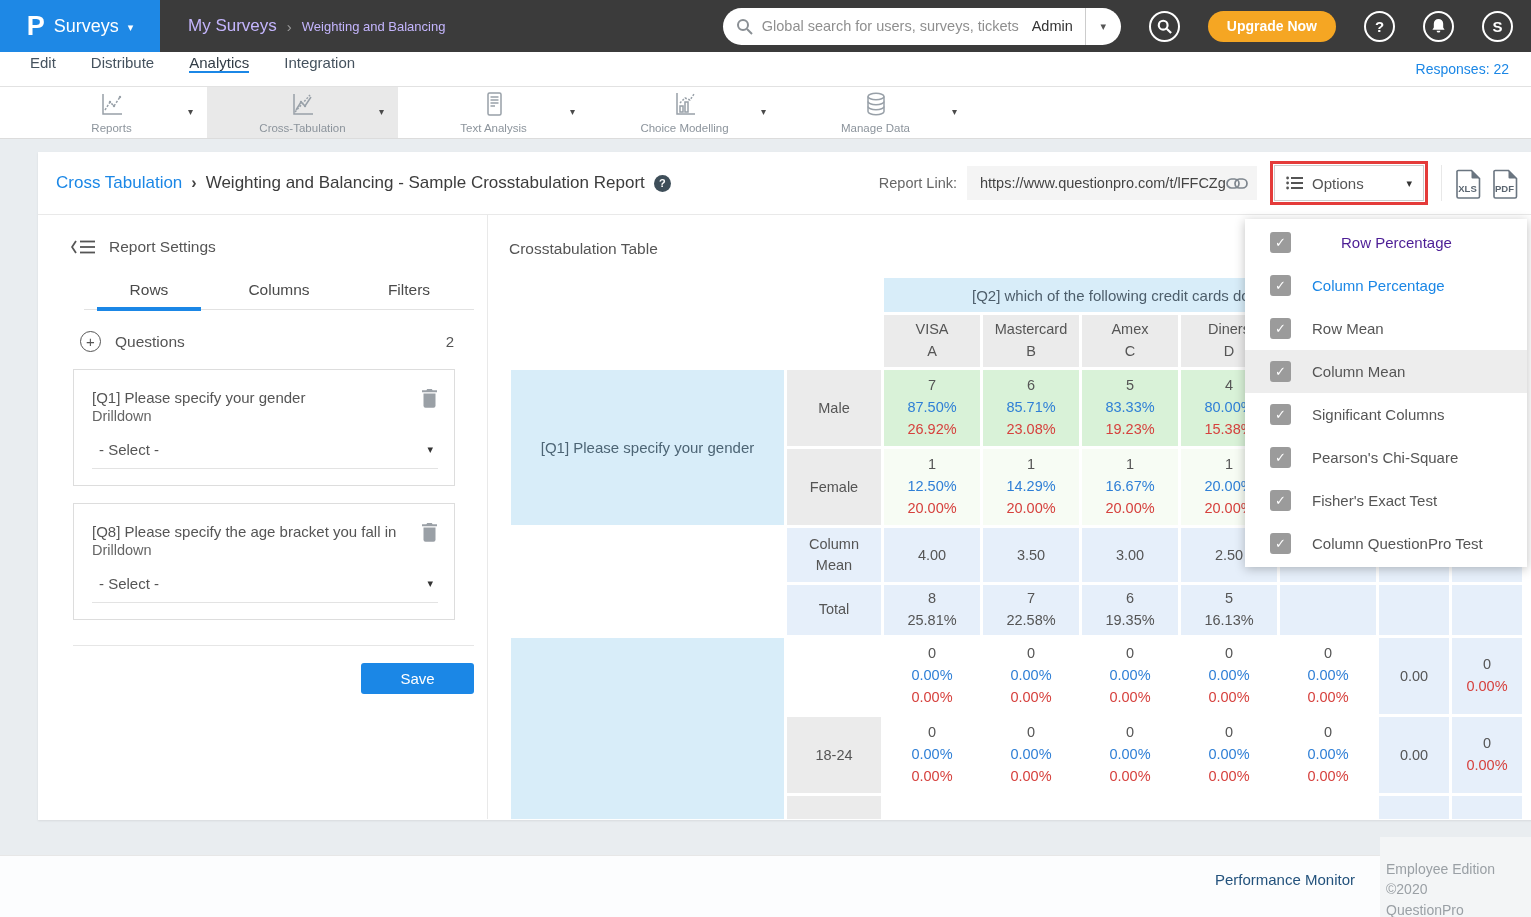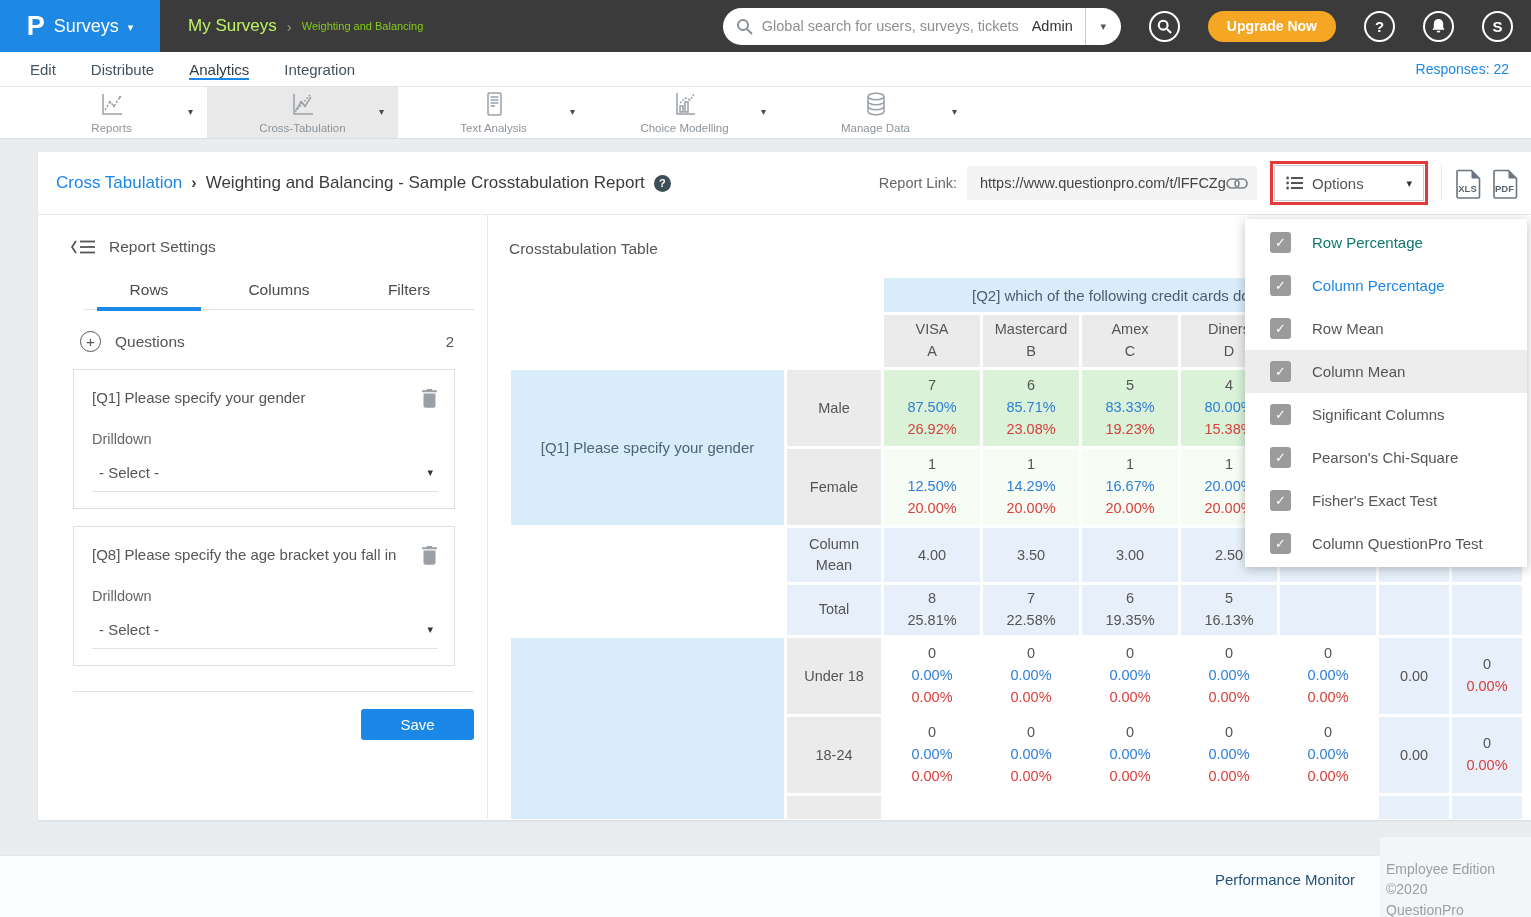--- a/index.html
+++ b/index.html
@@ -6,35 +6,35 @@
   html,body{width:1531px;height:917px;overflow:hidden}
   body{font-family:"Liberation Sans","DejaVu Sans",sans-serif;background:#e9edf0;position:relative;color:#555}
 
   
   .topbar{height:52px;background:#3b3b3b;display:flex;align-items:center}
   .logo-area{width:160px;height:52px;background:#1e88e5;display:flex;align-items:center;justify-content:center;gap:9px;cursor:pointer;flex:none}
   .logo-p{font-size:27px;font-weight:bold;color:#fff}
   .logo-product{font-size:18px;color:#fff}
   .caret-w{color:#fff;font-size:11px;padding-top:2px}
   .tb-crumb{display:flex;align-items:center;gap:10px;margin-left:28px;white-space:nowrap}
-  .crumb-parent{color:#bef264;font-size:17px;cursor:pointer}
+  .crumb-parent{color:#c4b5fd;font-size:17px;cursor:pointer}
   .crumb-sep{color:#9a9a9a;font-size:15px}
-  .crumb-cur{color:#84cc16;font-size:11px}
+  .crumb-cur{color:#c4b5fd;font-size:13px}
   .tb-right{margin-left:auto;display:flex;align-items:center;gap:28px;padding-right:18px}
   .search-pill{width:398px;height:37px;background:#fff;border-radius:19px;display:flex;align-items:center;padding-left:13px;overflow:hidden}
   .search-pill input{border:none;outline:none;flex:1;font-size:14.5px;color:#333;margin-left:9px;font-family:inherit}
   .search-pill input::placeholder{color:#8f8f8f}
   .scope{font-size:14.5px;color:#333;padding:0 12px;cursor:pointer}
   .scope-caret{width:36px;height:37px;border-left:1px solid #ccc;display:flex;align-items:center;justify-content:center;color:#555;font-size:11px;cursor:pointer}
   .circle-btn{width:31px;height:31px;border:2px solid #fff;border-radius:50%;color:#fff;display:flex;align-items:center;justify-content:center;font-size:15px;font-weight:bold;cursor:pointer;flex:none}
   .upgrade{background:#f5a623;color:#fff;font-weight:bold;font-size:14px;height:31px;padding:0 19px;border-radius:16px;display:flex;align-items:center;cursor:pointer;white-space:nowrap}
 
   
   .subnav{height:35px;background:#fff;border-bottom:1px solid #e2e2e2;display:flex;align-items:center;padding:0 22px 0 30px}
-  .subnav-items{display:flex;height:100%;align-items:center}
+  .subnav-items{display:flex;height:100%;align-items:flex-start}
   .nav-item{margin-right:35px;font-size:15px;color:#45525e;display:flex;align-items:center;cursor:pointer;border-bottom:2px solid transparent;padding-top:2px}
   .nav-item.active{color:#323c46;border-bottom-color:#1b87e6}
   .responses{margin-left:auto;color:#1b87e6;font-size:14px}
 
   
   .toolbar{height:52px;background:#fff;border-bottom:1px solid #dcdcdc;display:flex;padding-left:16px}
   .tool-item{width:191px;position:relative;display:flex;flex-direction:column;align-items:center;justify-content:center;gap:1px;cursor:pointer}
   .tool-item.active{background:#e9e9e9}
   .tool-label{font-size:11.5px;color:#8c949c}
   .tool-caret{position:absolute;right:14px;top:50%;transform:translateY(-60%);font-size:10px;color:#4a4a4a}
@@ -65,21 +65,21 @@
   .tab{flex:1;text-align:center;font-size:15.5px;color:#4a4a4a;padding-bottom:10px;cursor:pointer;position:relative}
   .tab.active::after{content:"";position:absolute;left:10%;right:10%;bottom:-2px;height:4px;background:#1b87e6}
   .q-row{display:flex;align-items:center;margin:21px 33px 0 42px}
   .plus-icon{width:21px;height:21px;border:1.5px solid #555;border-radius:50%;margin-right:14px;display:flex;align-items:center;justify-content:center;font-size:15px;color:#555;cursor:pointer;padding-bottom:1px}
   .q-label{font-size:15.5px;color:#555}
   .q-count{margin-left:auto;font-size:15px;color:#555}
   .qcard{width:382px;margin:17px 0 0 35px;border:1px solid #ddd;padding:18px 16px 16px 18px}
   .qcard-top{display:flex;align-items:flex-start}
   .qcard-q{font-size:15px;color:#555;flex:1;padding-right:10px;line-height:1.3}
   .trash{cursor:pointer;display:flex;padding-top:1px}
-  .dd-label{font-size:14.5px;color:#666;margin-top:23px}
+  .dd-label{font-size:14.5px;color:#666;}
   .dd-select{display:flex;align-items:center;margin-top:17px;padding:0 5px 10px 7px;border-bottom:1px solid #e3e3e3;font-size:15px;color:#555;cursor:pointer}
   .dd-caret{margin-left:auto;color:#333;font-size:11px}
   .save-row{margin:25px 13px 0 35px;padding-top:17px;border-top:1px solid #e6e6e6;display:flex;justify-content:flex-end}
   .save-btn{background:#1b87e6;color:#fff;font-size:15px;width:113px;height:31px;border:none;border-radius:3px;cursor:pointer;font-family:inherit}
 
   
   .table-area{flex:1;position:relative;overflow:hidden}
   .ta-title{position:absolute;left:21px;top:25px;font-size:15.5px;color:#555}
   .grid{position:absolute;left:23px;top:63px;display:grid;
         grid-template-columns:273px 94px 96px 96px 96px 96px 96px 70px 70px;
@@ -458,21 +458,20 @@
               <div class="ln ">5</div>
               <div class="ln ">16.13%</div>
             </div>
             <div class="cell c-blue" style="grid-area: 6 / 7;">
               <div class="ln "></div>
               <div class="ln "></div>
             </div>
             <div class="cell c-blue" style="grid-area: 6 / 8;"></div>
             <div class="cell c-blue" style="grid-area: 6 / 9;"></div>
             <div class="cell qcell" style="grid-area: 7 / 1 / span 3;"></div>
-            <div class="cell c-gray" style="grid-area: 7 / 2;">Under 18</div>
             <div class="cell c-white" style="grid-area: 7 / 3;">
               <div class="ln ">0</div>
               <div class="ln rp">0.00%</div>
               <div class="ln cp">0.00%</div>
             </div>
             <div class="cell c-white" style="grid-area: 7 / 4;">
               <div class="ln ">0</div>
               <div class="ln rp">0.00%</div>
               <div class="ln cp">0.00%</div>
             </div>
@@ -537,21 +536,21 @@
             <div class="cell c-blue" style="grid-area: 9 / 9;"></div>
           </div>
         <div class="vscroll"></div>
       </div>
     </div>
   </div>
 
   <div class="opt-menu">
       <div class="menu-item">
         <div class="cb on">✓</div>
-        <span class="mi-label" style="color: #0f766e;">Row Percentage</span>
+        <span class="mi-label" style="color: #4c1d95; margin-left: 29px;">Row Percentage</span>
       </div>
       <div class="menu-item">
         <div class="cb on">✓</div>
         <span class="mi-label" style="color: rgb(27, 135, 230);">Column Percentage</span>
       </div>
       <div class="menu-item">
         <div class="cb on">✓</div>
         <span class="mi-label">Row Mean</span>
       </div>
       <div class="menu-item hl">

